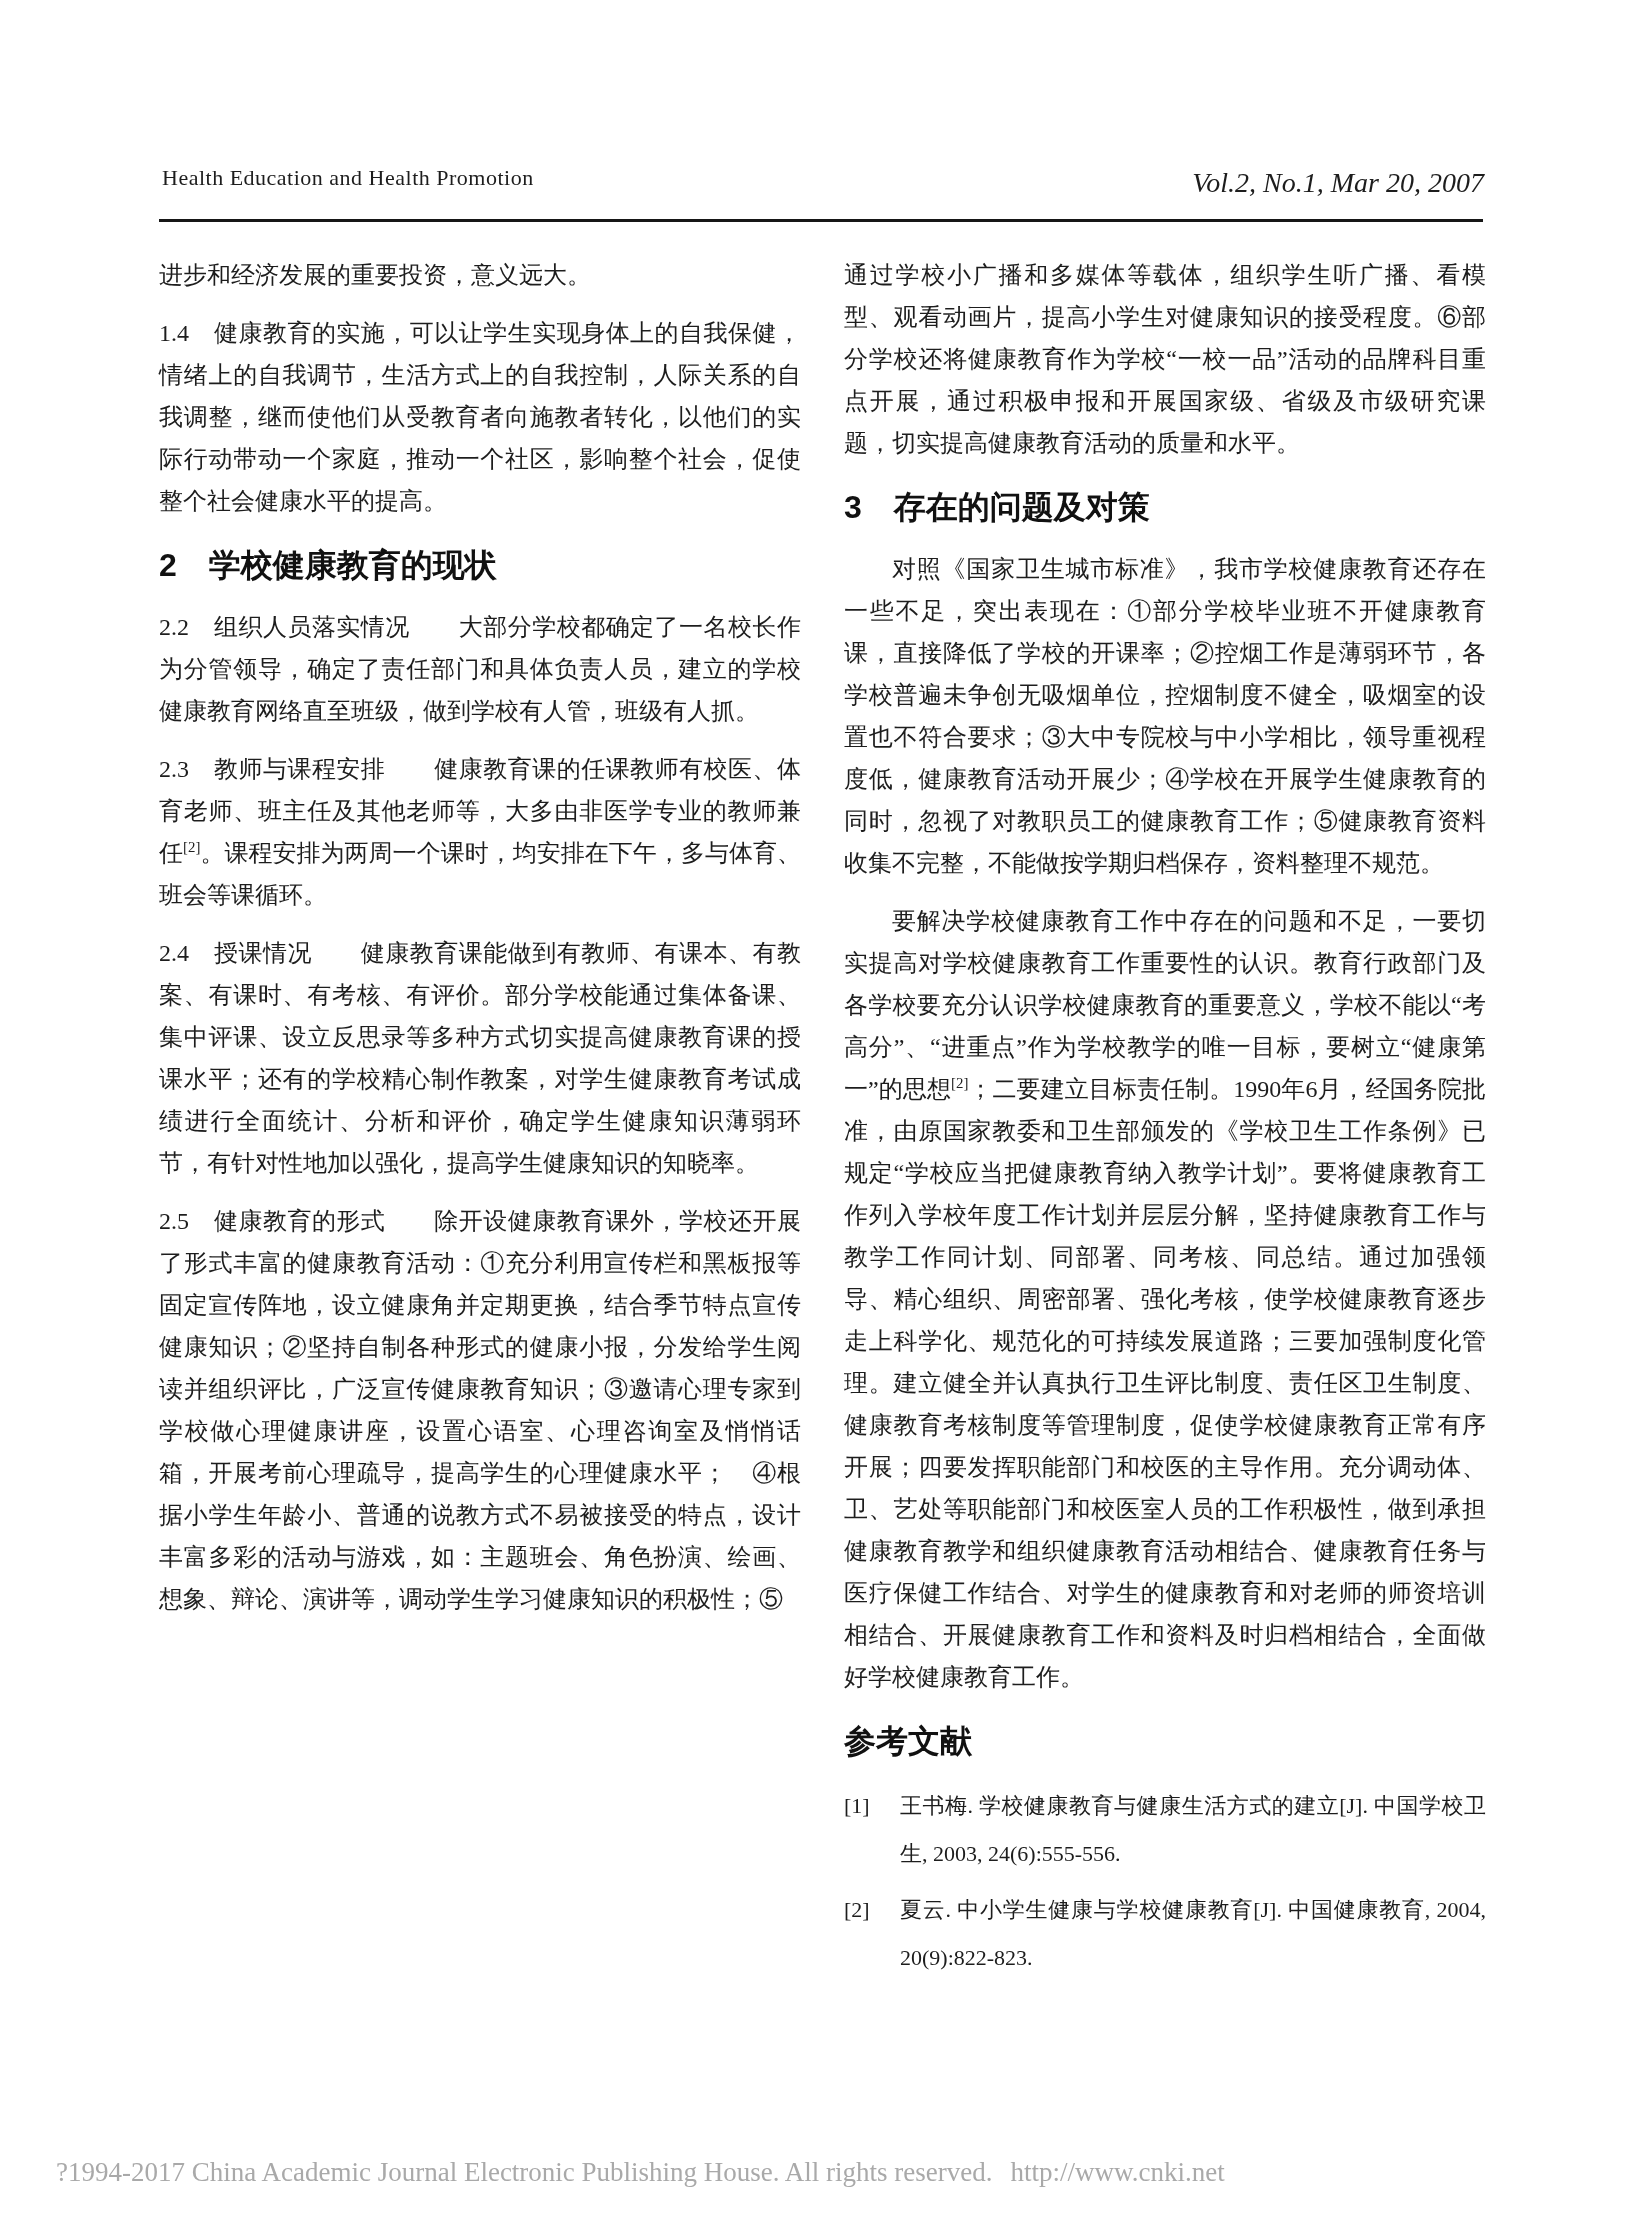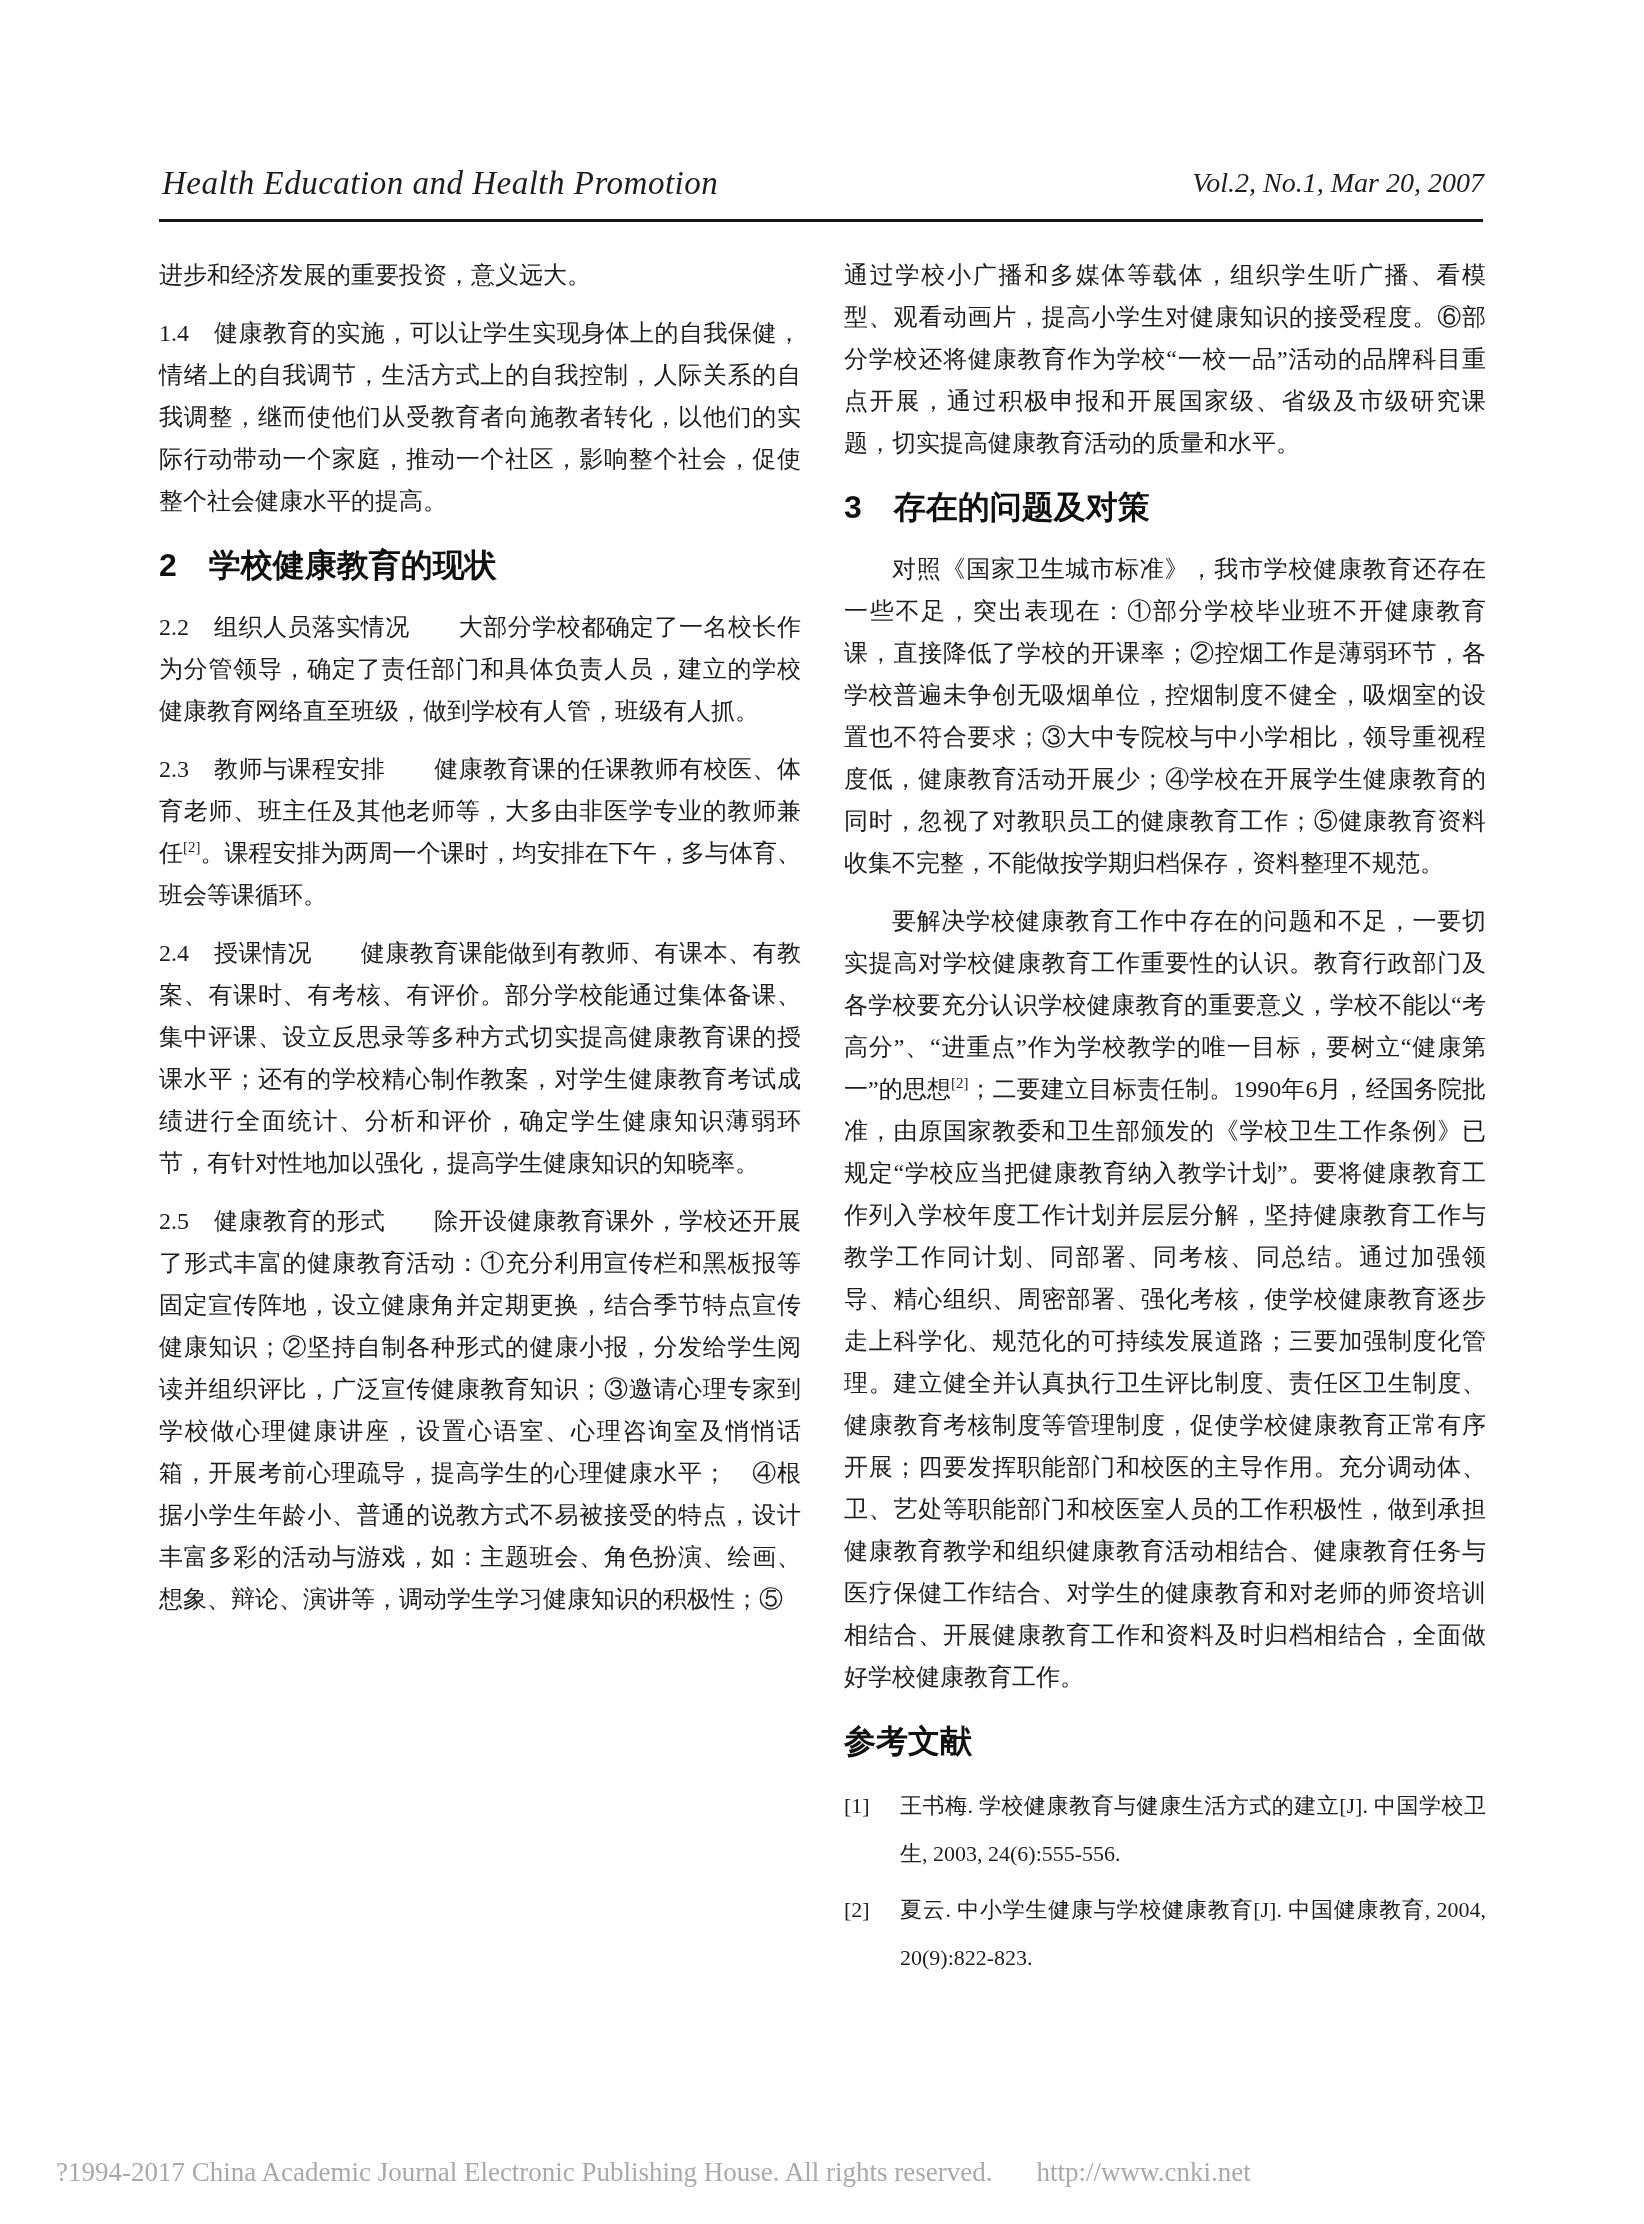--- a/index.html
+++ b/index.html
@@ -9,22 +9,21 @@
     height: 2225px;
     background: #ffffff;
     font-family: "Liberation Serif", serif;
     color: #1d1d1d;
     overflow: hidden;
   }
   .journal-title {
     position: absolute;
     left: 162px;
     top: 165px;
-    font-style: italic;
-    font-size: 33px;
+    font-size: 22px;
     letter-spacing: 0.5px;
     white-space: nowrap;
   }
   .issue-info {
     position: absolute;
     right: 161px;
     top: 167px;
     font-style: italic;
     font-size: 28px;
     white-space: nowrap;
@@ -71,21 +70,21 @@
   }
   .ref .marker { position: absolute; left: 0; top: 0; }
   .page-footer {
     position: absolute;
     left: 56px;
     top: 2157px;
     font-size: 27px;
     color: #a9a9a9;
     white-space: nowrap;
   }
-  .page-footer .url { margin-left: 44px; }
+  .page-footer .url { margin-left: 18px; }
 </style>
 </head>
 <body>
 
 <div class="page">
 
   <div class="journal-title">Health Education and Health Promotion</div>
   <div class="issue-info">Vol.2, No.1, Mar 20, 2007</div>
   <div class="header-rule"></div>
 

